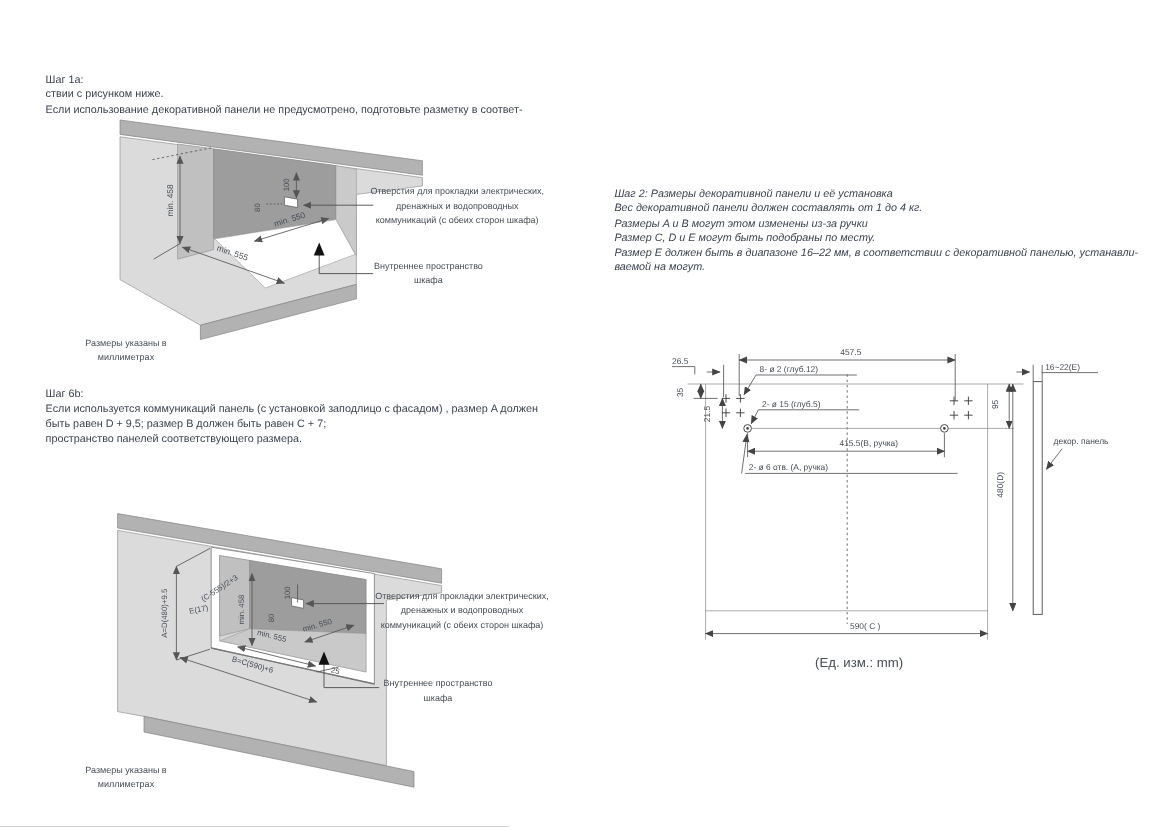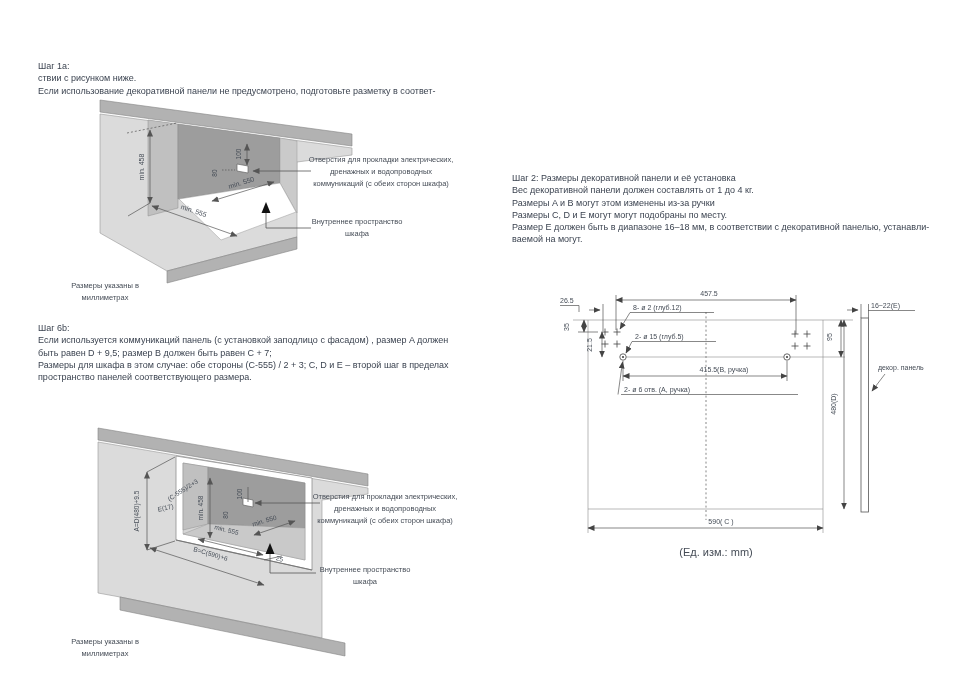--- a/index.html
+++ b/index.html
@@ -27,30 +27,29 @@
   <div class="tblock" style="left:38px;top:36px;margin-top:24px;">
     <div>Шаг 1a:</div>
     <div>ствии с рисунком ниже.</div>
     <div>Если использование декоративной панели не предусмотрено, подготовьте разметку в соответ-</div>
   </div>
 
   <div class="tblock" style="left:38px;top:322px;">
     <div>Шаг 6b:</div>
     <div>Если используется коммуникаций панель (с установкой заподлицо с фасадом) , размер A должен</div>
     <div>быть равен D + 9,5; размер B должен быть равен C + 7;</div>
-    <div>Размеры для шкафа в этом случае: обе стороны (C-555) / 2 + 3; C, D и E – второй шаг в пределах</div>
     <div>пространство панелей соответствующего размера.</div>
   </div>
 
-  <div class="tblock" style="left:512px;top:172px;">
+  <div class="tblock" style="left:512px;top:155px;font-style:italic;">
     <div>Шаг 2: Размеры декоративной панели и её установка</div>
     <div>Вес декоративной панели должен составлять от 1 до 4 кг.</div>
     <div>Размеры A и B могут этом изменены из-за ручки</div>
-    <div>Размеры C, D и E могут могут подобраны по месту.</div>
-    <div>Размер E должен быть в диапазоне 16–18 мм, в соответствии с декоративной панелью, устанавли-</div>
+    <div>Размер C, D и E могут быть подобраны по месту.</div>
+    <div>Размер E должен быть в диапазоне 16–22 мм, в соответствии с декоративной панелью, устанавли-</div>
     <div>ваемой на могут.</div>
   </div>
 
   <svg style="left:65px;top:85px;" width="400" height="232" viewBox="0 0 400 232">
     <defs>
       <marker id="d1a" markerWidth="9" markerHeight="8" refX="6.5" refY="3" orient="auto" markerUnits="userSpaceOnUse">
         <path d="M0,0 L7,3 L0,6 Z" fill="#555"></path>
       </marker>
       <marker id="d1s" markerWidth="9" markerHeight="8" refX="6.5" refY="3" orient="auto-start-reverse" markerUnits="userSpaceOnUse">
         <path d="M0,0 L7,3 L0,6 Z" fill="#555"></path>

